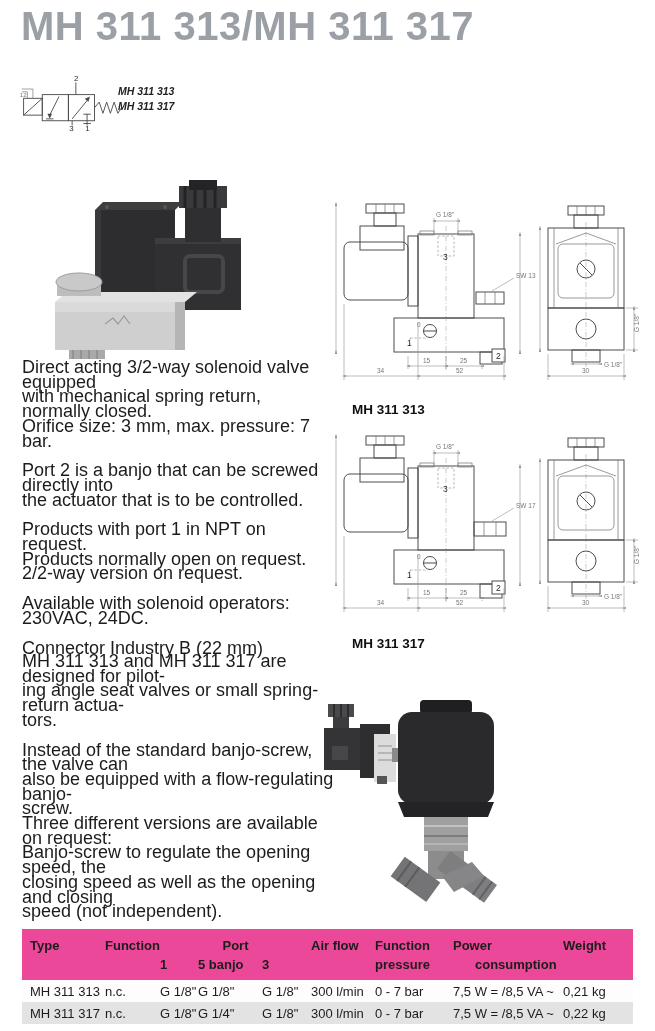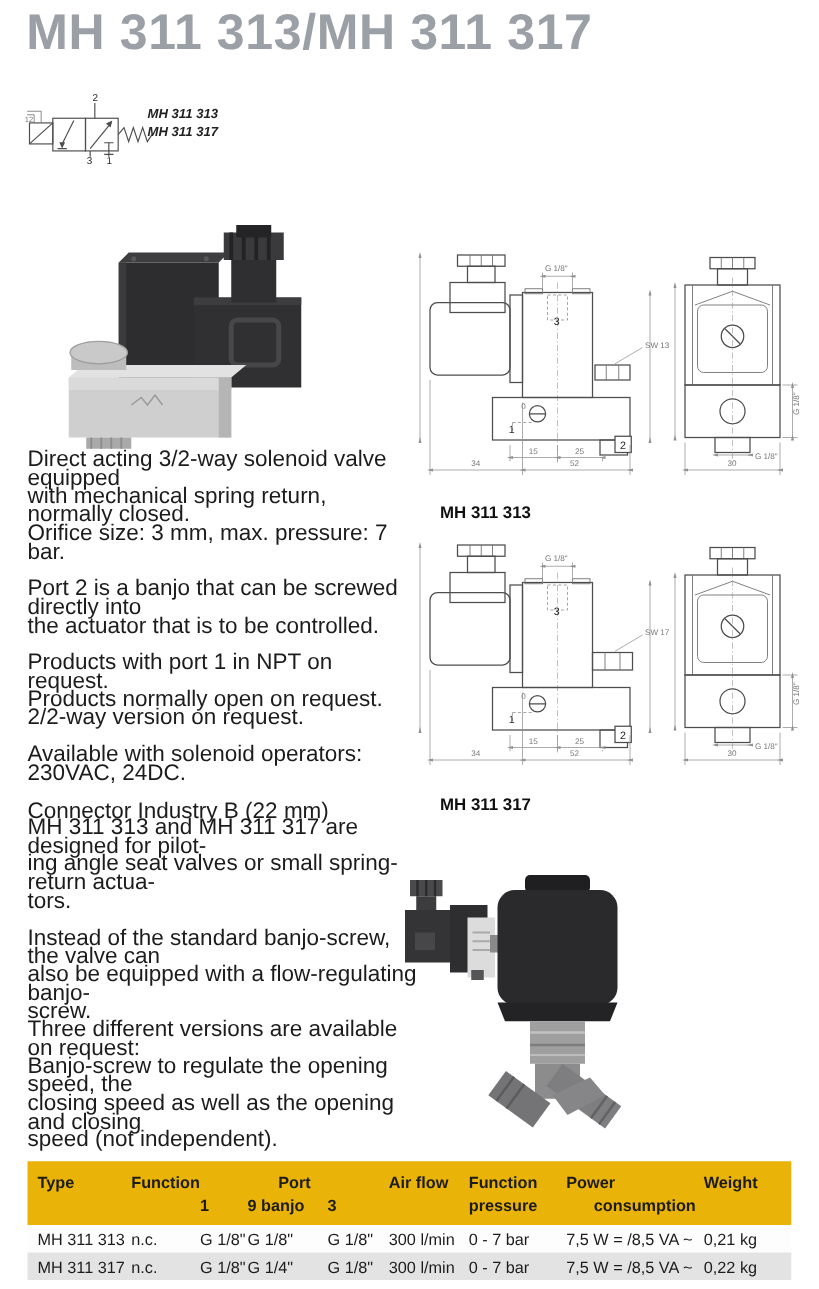--- a/index.html
+++ b/index.html
@@ -22,21 +22,21 @@
   svg .dim  { fill:none; stroke:#909090; stroke-width:0.6; }
   svg .cl   { fill:none; stroke:#9a9a9a; stroke-width:0.5; stroke-dasharray:5 2 1 2; }
   svg .dash { fill:none; stroke:#8a8a8a; stroke-width:0.6; stroke-dasharray:2.5 1.8; }
   svg text  { font-family:"Liberation Sans", sans-serif; fill:#555; }
   .dimtxt  { font-size:6.5px; fill:#777; }
   .portnum { font-size:8.5px; fill:#2a2a2a; }
 
   
   .spec-table { left:22px; top:929px; width:611px; font-size:13px; }
   .t-grid { display:grid; grid-template-columns:83px 55px 38px 64px 49px 64px 78px 110px 70px; }
-  .t-head { background:#eab308; padding:7px 0 6px 0; font-weight:700; line-height:19px; }
+  .t-head { background:#ec4899; padding:7px 0 6px 0; font-weight:700; line-height:19px; }
   .t-head .c1 { padding-left:8px; }
   .t-port-group { grid-column:3 / 6; grid-row:1; text-align:center; }
   .t-sub { grid-row:2; }
   .t-row { height:22px; align-items:center; }
   .t-row .c1 { padding-left:8px; }
   .row-a { background:#fdfdfd; }
   .row-b { background:#e3e3e3; }
 </style>
 </head>
 <body>
@@ -364,21 +364,21 @@
   </g>
   <polygon points="120,186 150,172 162,186 132,202" fill="#868688"></polygon>
 </svg>
 
 <div class="abs spec-table">
   <div class="t-grid t-head">
     <div class="c1" style="grid-column:1; grid-row:1;">Type</div>
     <div style="grid-column:2; grid-row:1;">Function</div>
     <div class="t-port-group">Port</div>
     <div class="t-sub" style="grid-column:3;">1</div>
-    <div class="t-sub" style="grid-column:4;">9 banjo</div>
+    <div class="t-sub" style="grid-column:4;">5 banjo</div>
     <div class="t-sub" style="grid-column:5;">3</div>
     <div style="grid-column:6; grid-row:1;">Air flow</div>
     <div style="grid-column:7; grid-row:1;">Function</div>
     <div class="t-sub" style="grid-column:7;">pressure</div>
     <div style="grid-column:8; grid-row:1;">Power</div>
     <div class="t-sub" style="grid-column:8;margin-left:22px;">consumption</div>
     <div style="grid-column:9; grid-row:1;">Weight</div>
   </div>
 
   <div class="t-grid t-row row-a">

